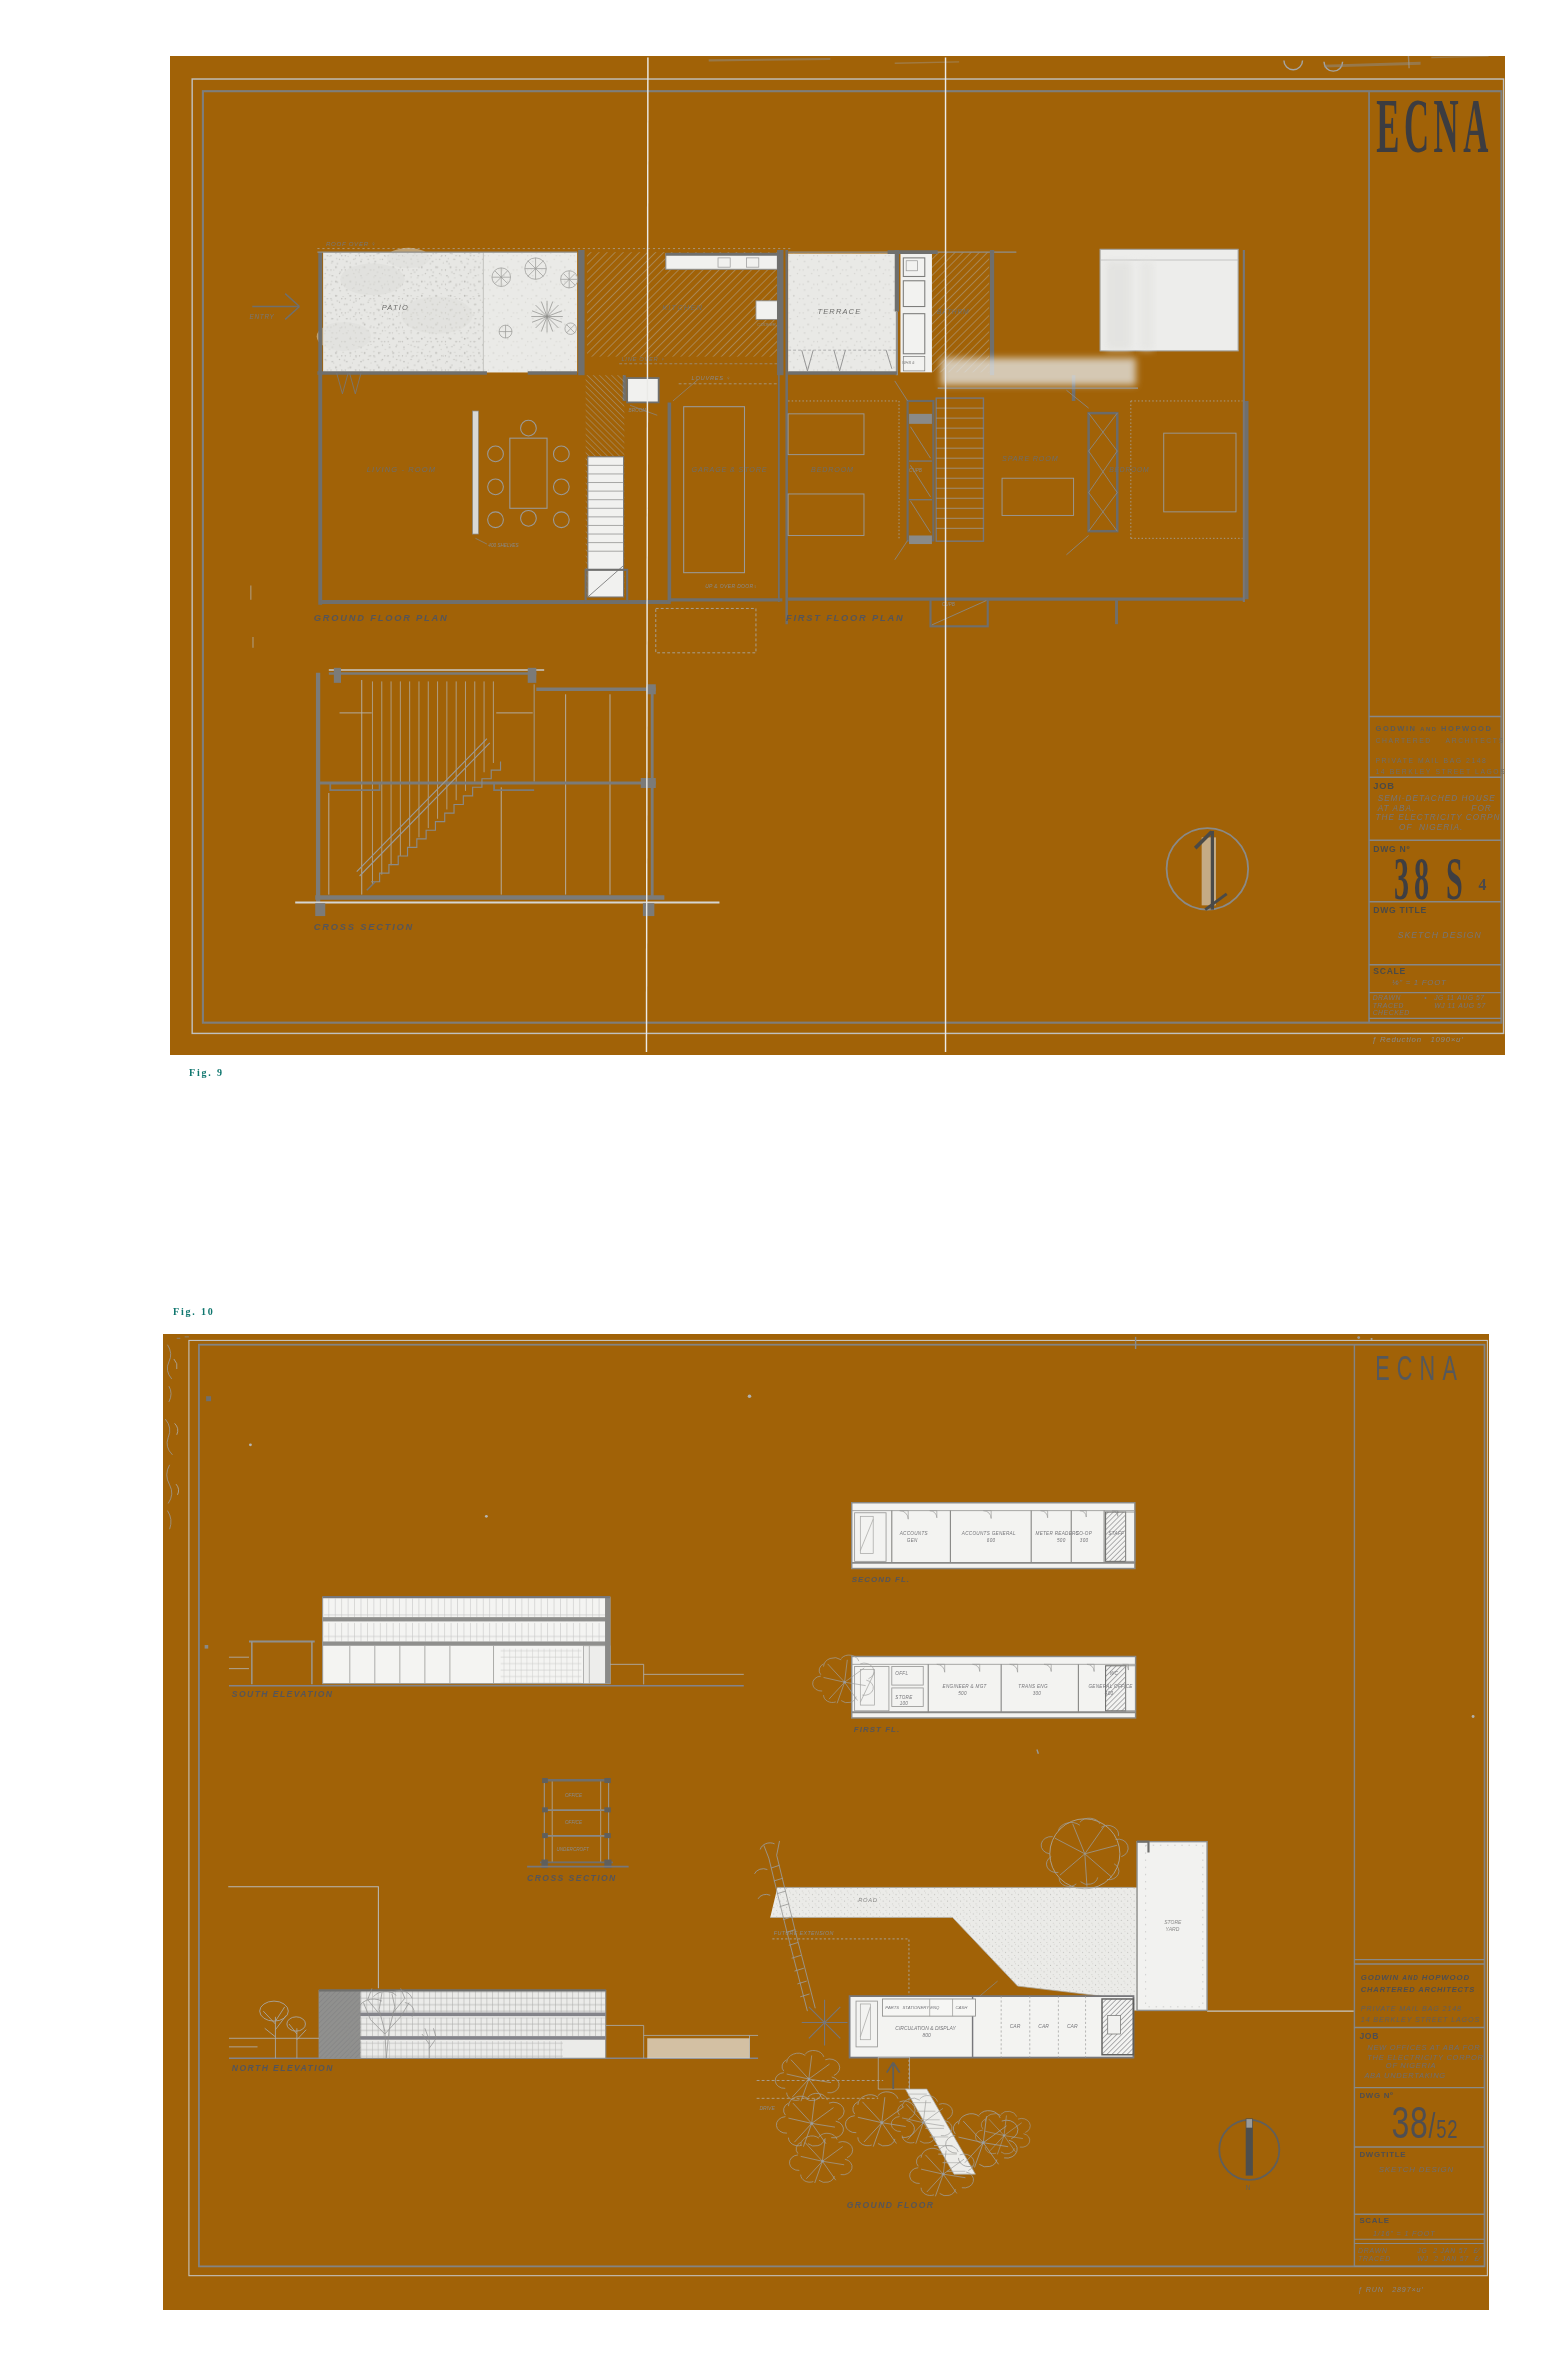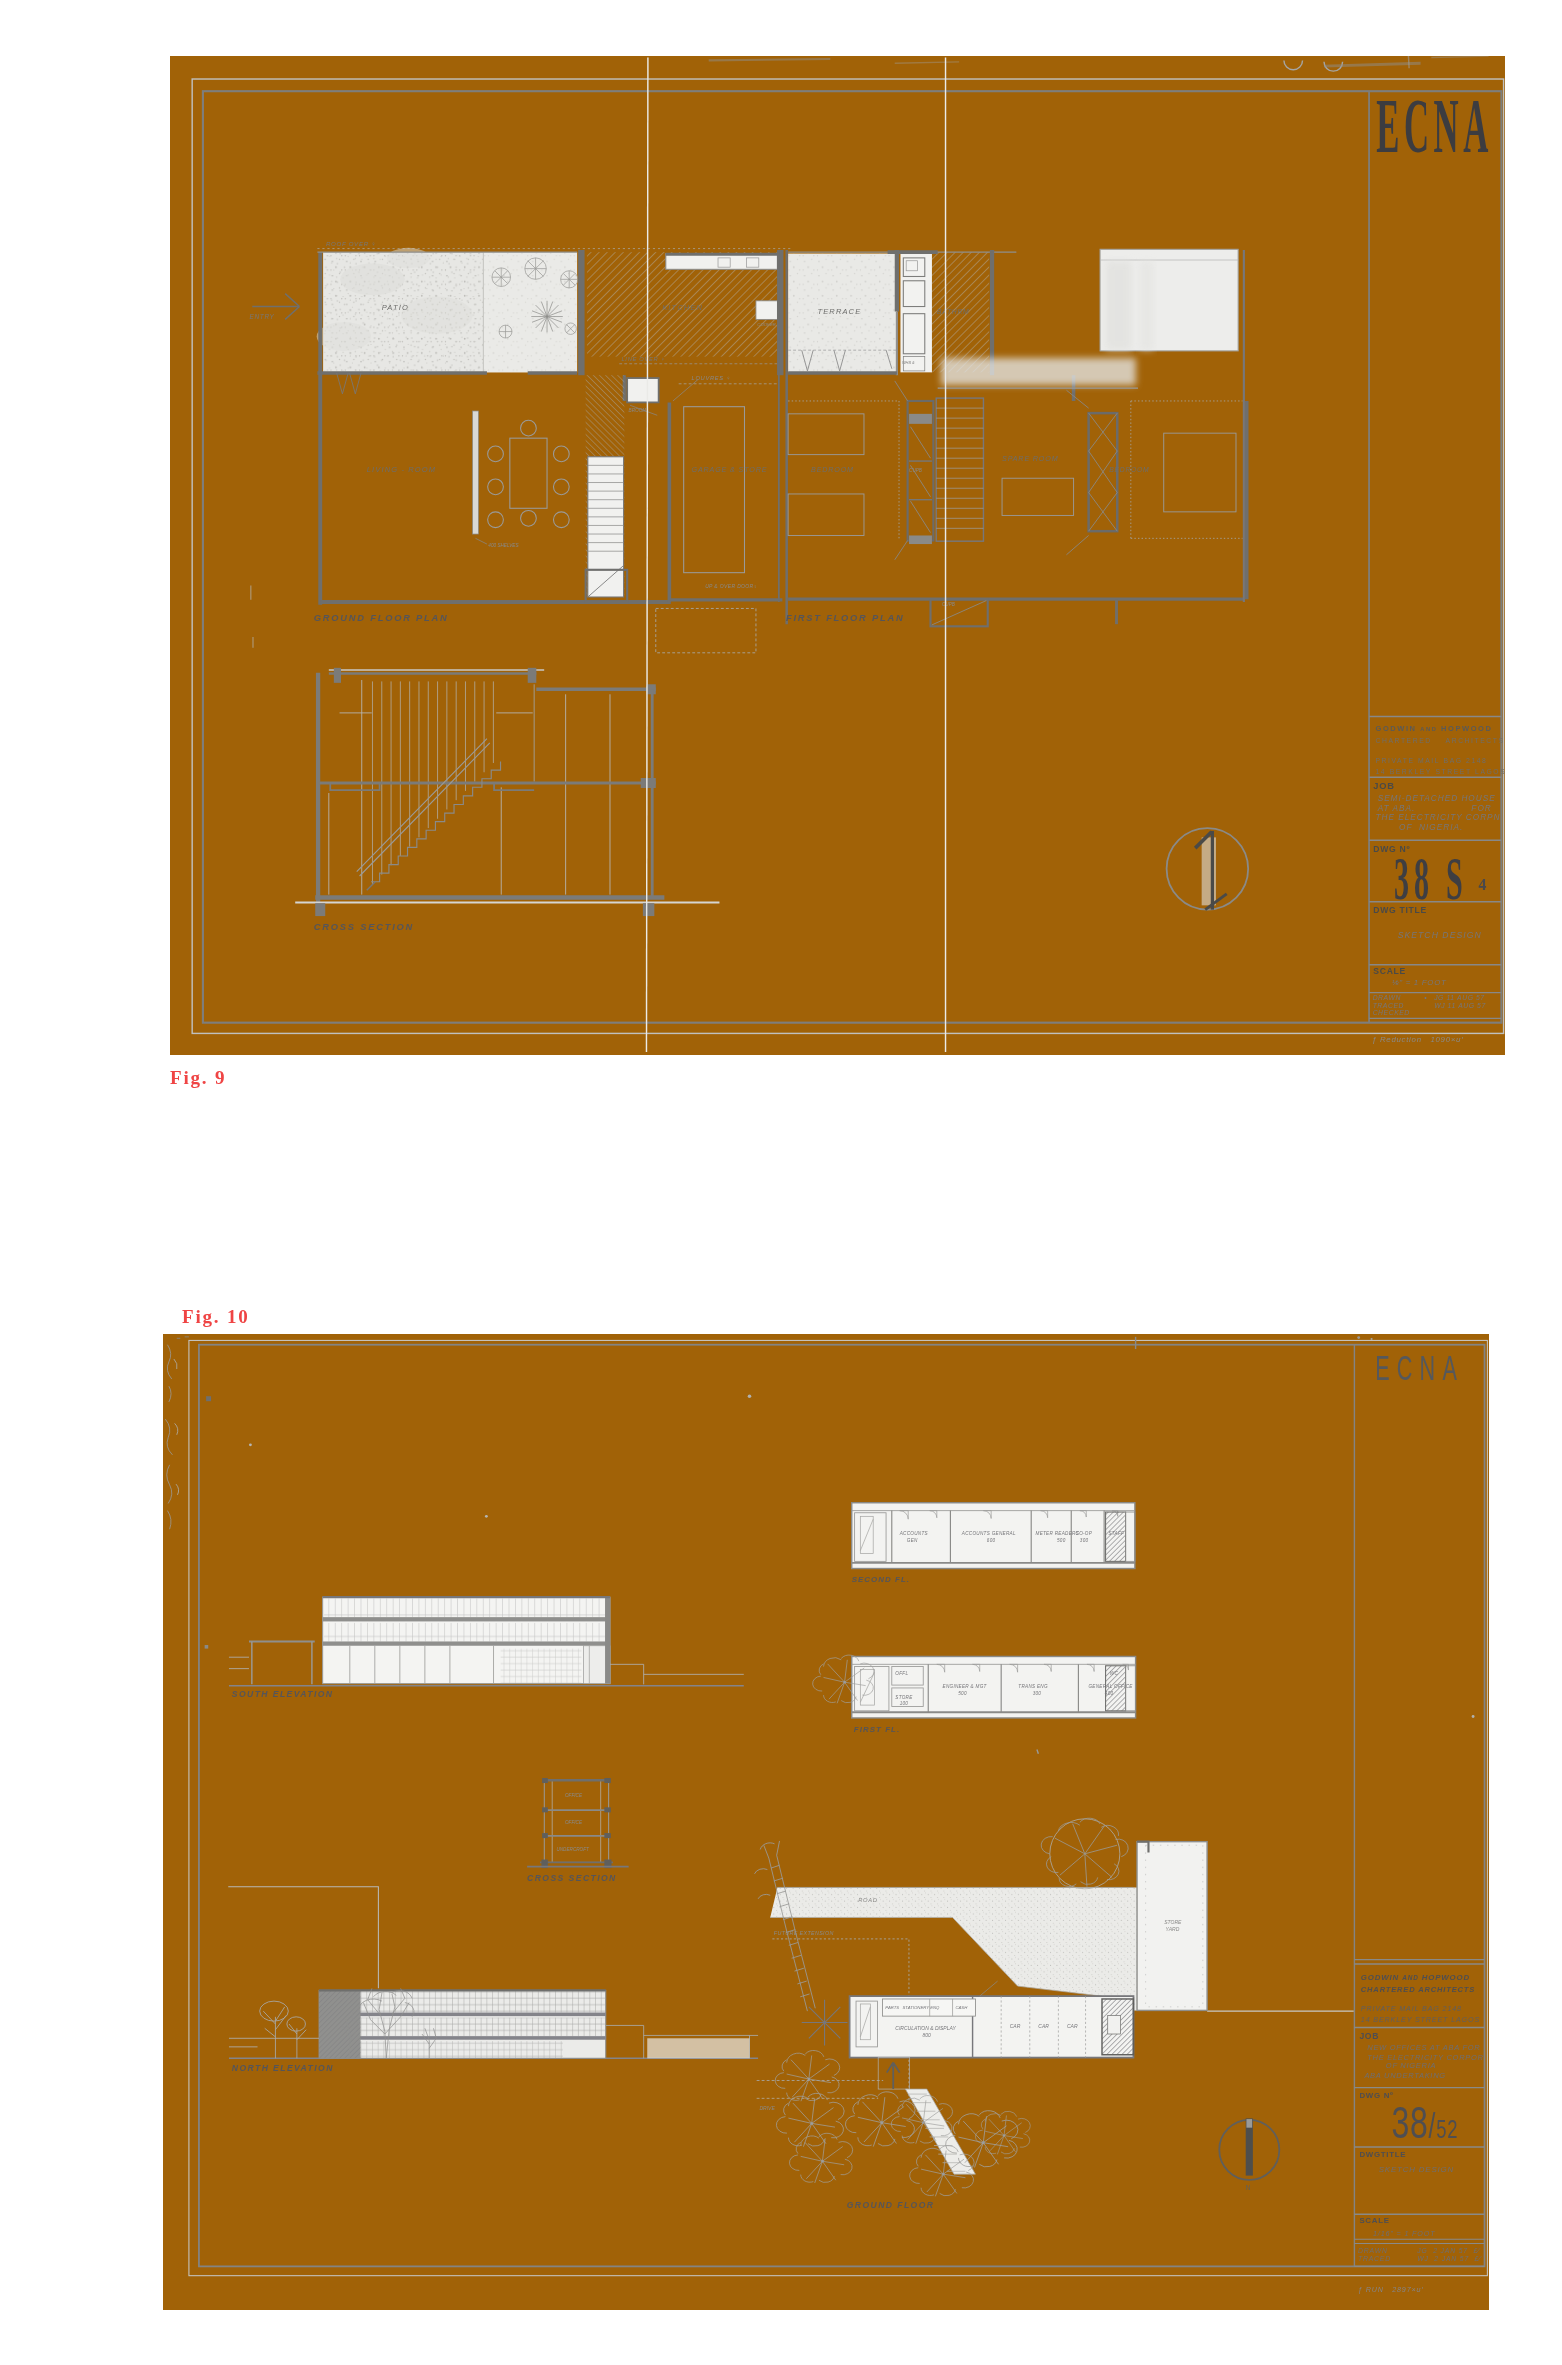--- a/index.html
+++ b/index.html
@@ -1,18 +1,18 @@
 <!DOCTYPE html>
 <html style="font-size:11.4px"><head>
 <meta charset="utf-8">
 <style>
   html,body{margin:0;padding:0;background:#ffffff;}
   body{width:1563px;height:2366px;position:relative;font-family:"Liberation Sans",sans-serif;}
   .scan{position:absolute;background:#a16207;overflow:hidden;}
-  .cap{position:absolute;font-family:"Liberation Serif",serif;font-weight:bold;color:#ef4444;font-size:19px;letter-spacing:1.8px;}
+  .cap{position:absolute;font-family:"Liberation Serif",serif;font-weight:bold;color:#0f766e;font-size:10px;letter-spacing:1.8px;margin-left:19px;}
 </style>
 </head>
 <body>
 <div class="scan" id="s9" style="left:170px;top:56px;width:1335px;height:999px;">
 <svg width="1335" height="999" viewBox="237 78 1866 1396">
 <defs>
 <pattern id="hat" width="8" height="8" patternUnits="userSpaceOnUse" patternTransform="rotate(45)">
   <rect width="8" height="8" fill="none"></rect>
           <line x1="0" y1="0" x2="0" y2="8" stroke="#b4b4b2" stroke-width="1.2"></line>
 </pattern>
@@ -372,21 +372,21 @@
   <line x1="1321" y1="80" x2="1321" y2="1470" stroke="#eaeae8" stroke-width="2"></line>
   <line x1="905" y1="80" x2="903" y2="1470" stroke="#eaeae7" stroke-width="2"></line>
 
   <line x1="1967" y1="60" x2="1969" y2="95" stroke="#9f9f9d" stroke-width="2" opacity="0.6"></line>
   <line x1="350" y1="818" x2="350" y2="838" stroke="#b5b5b3" stroke-width="1.5" opacity="0.7"></line>
   <line x1="353" y1="890" x2="353" y2="905" stroke="#b5b5b3" stroke-width="1.5" opacity="0.7"></line>
 </g>
 </svg>
 </div>
 <div class="cap" style="left:170px;top:1067px;">Fig. 9</div>
-<div class="cap" style="left:182px;top:1306px;text-align:center;">Fig. 10</div>
+<div class="cap" style="left:154px;top:1306px;text-align:center;">Fig. 10</div>
 <div class="scan" id="s10" style="left:163px;top:1334px;width:1326px;height:976px;">
 <svg width="1326" height="976" viewBox="228 1865 1854 1365">
 <g id="borders10">
   <rect x="264" y="1874" width="1816" height="1308" fill="none" stroke="#c4c4c2" stroke-width="1.5"></rect>
   <rect x="278" y="1880" width="1798" height="1289" fill="none" stroke="#848482" stroke-width="2.5"></rect>
   <line x1="1894" y1="1880" x2="1894" y2="3169" stroke="#848482" stroke-width="2"></line>
 </g>
 <g id="titleblock10" font-family="Liberation Sans, sans-serif">
   <line x1="1894" y1="2740" x2="2076" y2="2740" stroke="#8a8a88" stroke-width="1.5"></line>
   <line x1="1894" y1="2746" x2="2076" y2="2746" stroke="#8a8a88" stroke-width="2"></line>

